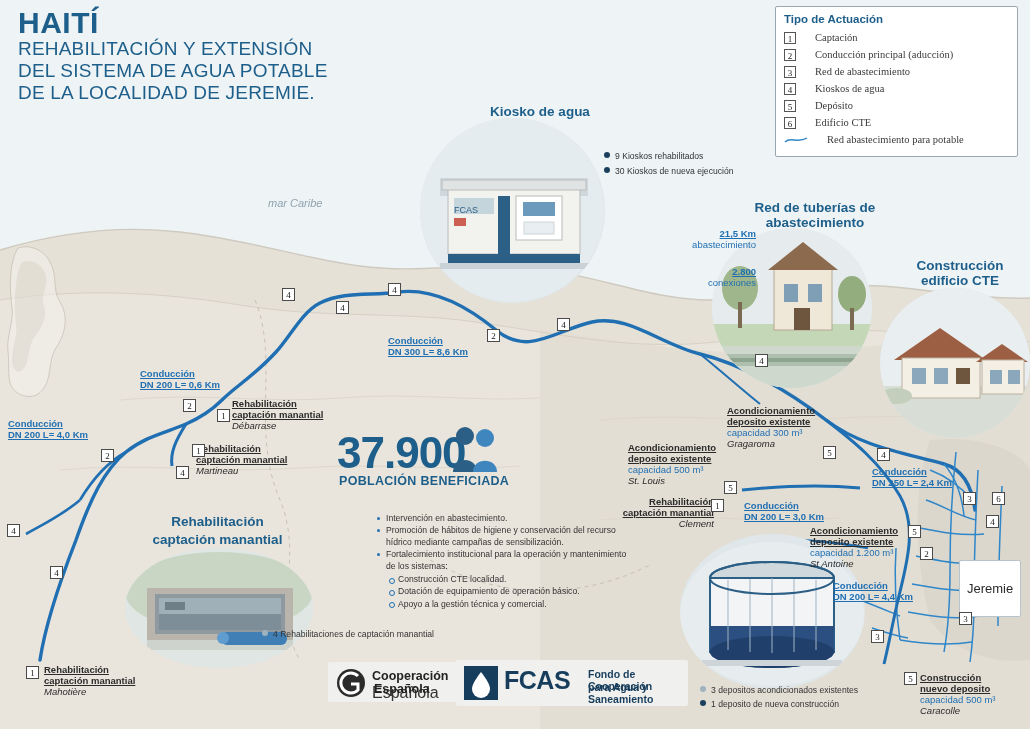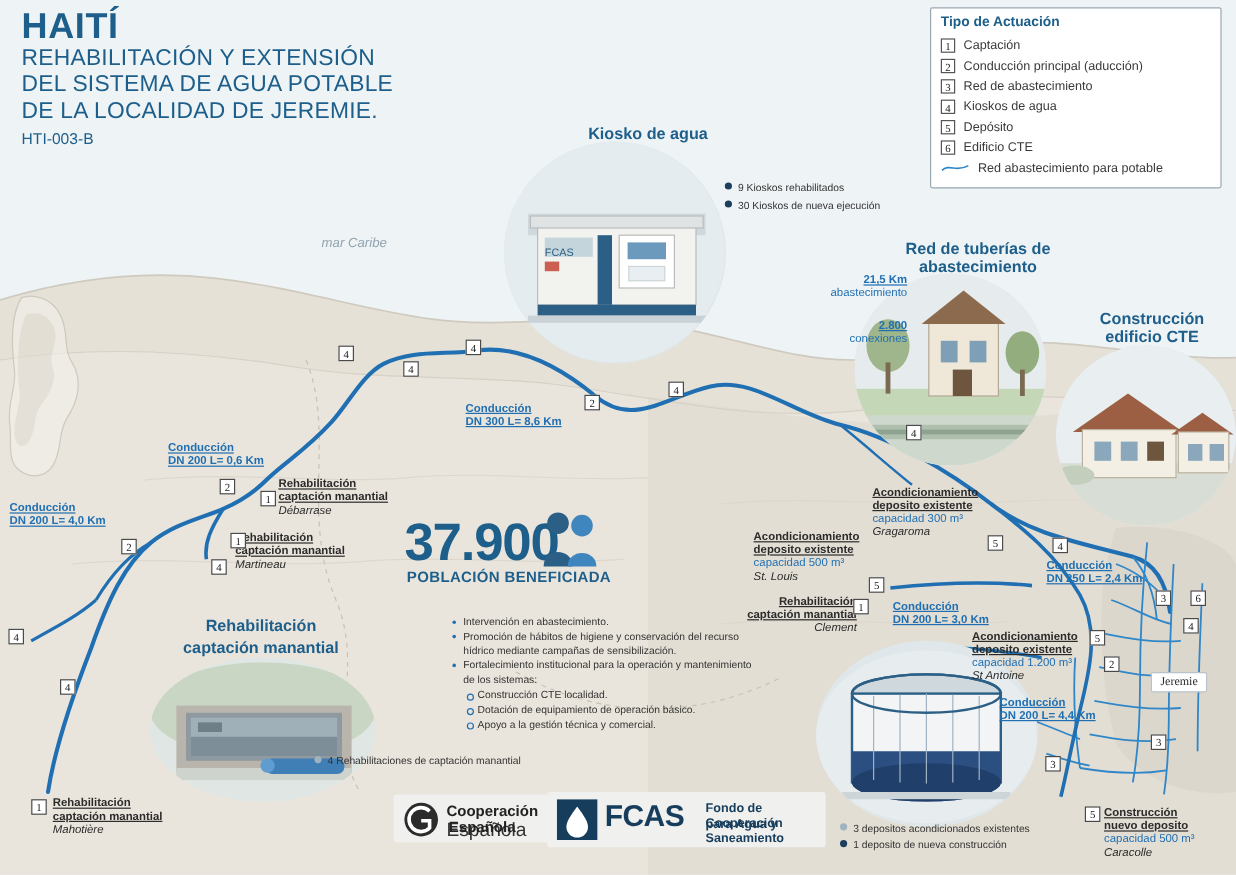--- a/index.html
+++ b/index.html
@@ -28,21 +28,21 @@
   
   #legend{
     left:775px;top:6px;width:243px;
     border:1px solid #9aa7b1;background:#ffffff;
     border-radius:2px;
     padding:6px 8px 8px 8px;
     box-sizing:border-box;
   }
   #legend-title{font-size:11.5px;font-weight:bold;color:#1d5f8a;margin-bottom:4px;}
   .legend-row{display:flex;align-items:center;height:17px;}
-  .legend-row .lbl{font-size:10.5px;color:#3a3a3a;margin-left:7px;}
+  .legend-row .lbl{font-size:10.5px;color:#3a3a3a;margin-left:19px;font-family:Liberation Serif, serif;}
   .numbox{
     width:12px;height:12px;border:1px solid #555;background:#fff;
     font-size:9px;line-height:12px;text-align:center;color:#222;
     box-sizing:border-box;font-family:"Liberation Serif", serif;
   }
   .swatch-wrap{width:24px;display:flex;align-items:center;}
 
   
   .maplbl{font-size:9.5px;color:#2b2b2b;line-height:11px;}
   .blue{color:#1f6fb2;}
@@ -90,21 +90,21 @@
   
   #logos{position:absolute;left:328px;top:660px;width:360px;height:48px;}
   .logo-box{position:absolute;}
   #coop-logo-text{font-size:12.5px;font-weight:bold;color:#222;line-height:13px;}
   #fcas-text{font-size:25px;font-weight:bold;color:#173d5c;letter-spacing:-.5px;}
   #fcas-sub{font-size:10.5px;font-weight:bold;color:#173d5c;line-height:11.5px;}
 
   
   #jeremie-badge{
     position:absolute;left:959px;top:560px;background:#ffffff;border:1px solid #b9c3cb;
-    font-size:10px;color:#2a2a2a;padding:2px 7px;border-radius:2px;font-family:Liberation Serif, serif;
+    font-size:13px;color:#2a2a2a;padding:20px 7px;border-radius:2px;
   }
 
   svg{display:block;}
   .nosel{user-select:none;}
 </style>
 </head>
 <body>
 
 <div id="stage">
 
@@ -175,21 +175,20 @@
     <path d="M742,540 C784,538 826,540 868,548" fill="none" stroke="#1f6fb2" stroke-width="2.6"></path>
   </svg>
 
   <div class="abs maplbl ital nosel" style="left:268px;top:198px;color:#8fa3b0;font-size:11px;">mar Caribe</div>
 
   <div class="abs" id="title-block">
     <div id="title-main">HAITÍ</div>
     <div class="title-sub">REHABILITACIÓN Y EXTENSIÓN</div>
     <div class="title-sub">DEL SISTEMA DE AGUA POTABLE</div>
     <div class="title-sub">DE LA LOCALIDAD DE JEREMIE.</div>
-    <div id="title-code">HTI-003-B</div>
   </div>
 
   <div class="abs" id="legend">
     <div id="legend-title">Tipo de Actuación</div>
 
     <div class="legend-row">
       <span class="numbox">1</span>
       <span class="lbl">Captación</span>
     </div>
     <div class="legend-row">

